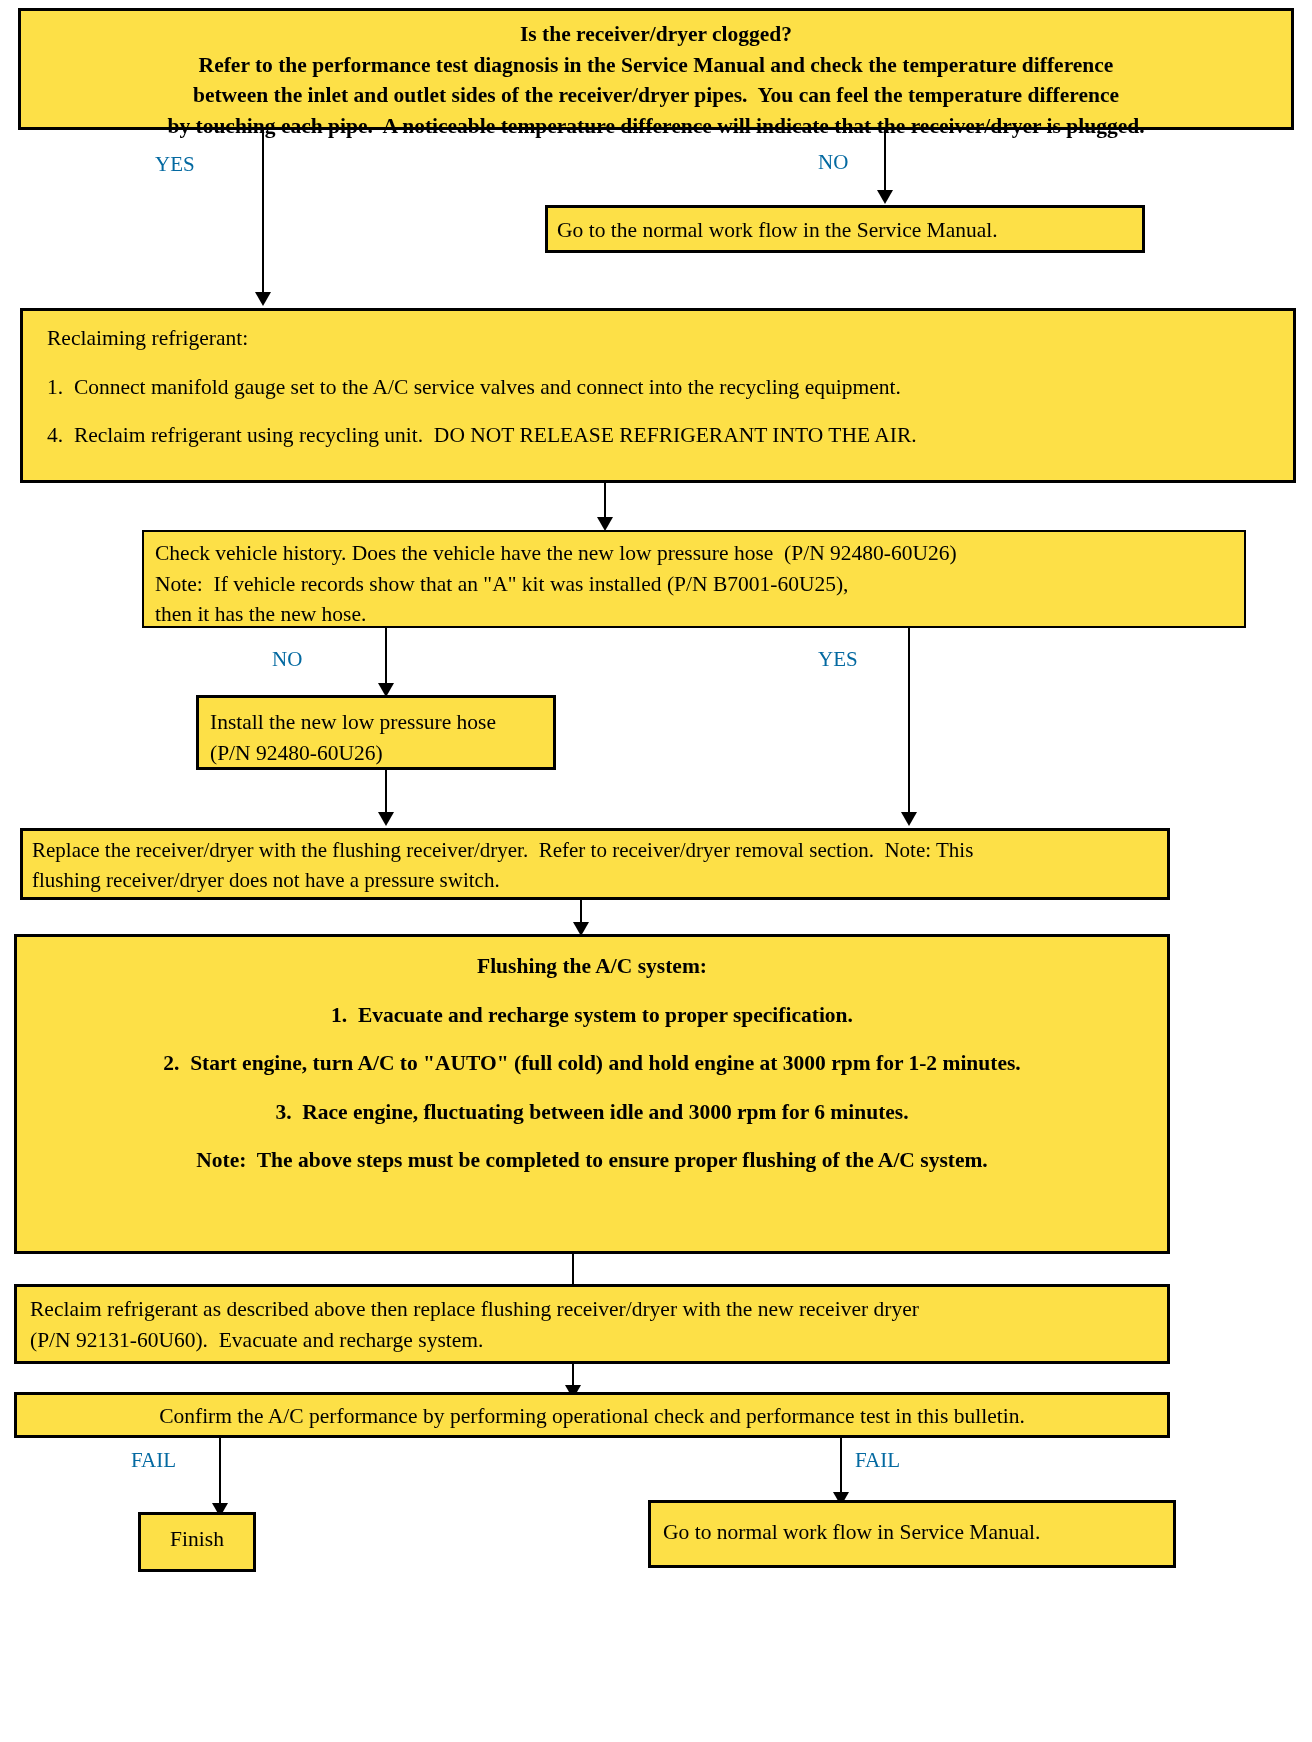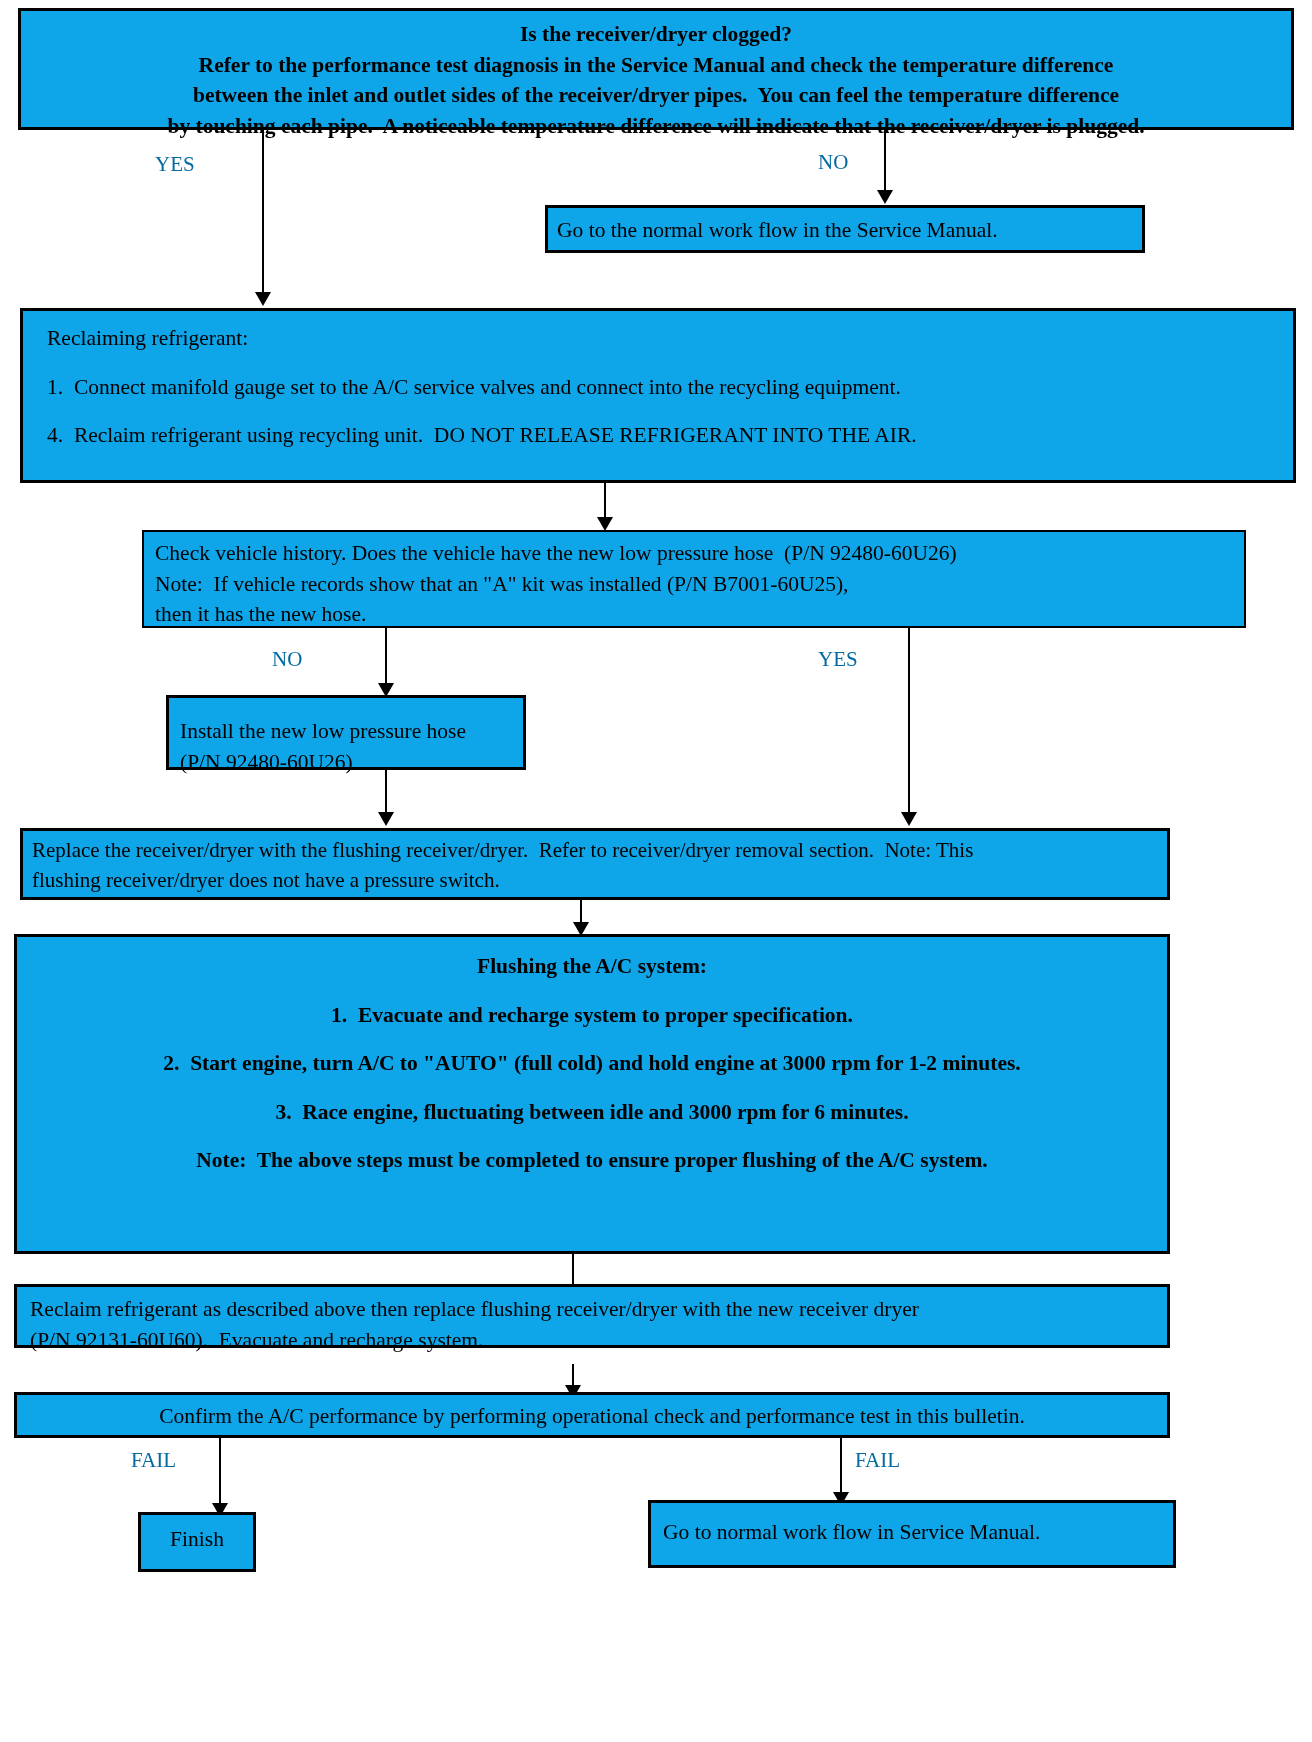--- a/index.html
+++ b/index.html
@@ -15,21 +15,21 @@
     position: relative;
     width: 1312px;
     height: 1742px;
     overflow: hidden;
     background: #ffffff;
   }
   .box {
     position: absolute;
     box-sizing: border-box;
     border: 2px solid #000;
-    background: #0ea5e9;
+    background: #fde047;
     font-size: 21.5px;
     line-height: 1.42;
     padding: 5px 9px;
   }
   .box.thick { border-width: 3px; }
   .box.center { text-align: center; }
   .box.bold { font-weight: bold; }
   .box .ttl {
     display: block;
     font-weight: bold;
@@ -108,21 +108,21 @@
   </div>
 
   <div class="vline" style="left:385px; top:628px; height:62px;"></div>
   <div class="arrowhead" style="left:378px; top:683px;"></div>
   <div class="edge-label" style="left:272px; top:647px;">NO</div>
 
   <div class="vline" style="left:908px; top:628px; height:192px;"></div>
   <div class="arrowhead" style="left:901px; top:812px;"></div>
   <div class="edge-label" style="left:818px; top:647px;">YES</div>
 
-  <div class="box thick" style="left:166px; top:695px; width:360px; height:75px; padding:18px 11px;">
+  <div class="box thick" style="left:196px; top:695px; width:360px; height:75px; padding:9px 11px;">
     <span class="ln">Install the new low pressure hose</span>
     <span class="ln">(P/N 92480-60U26)</span>
   </div>
 
   <div class="vline" style="left:385px; top:770px; height:50px;"></div>
   <div class="arrowhead" style="left:378px; top:812px;"></div>
 
   <div class="box thick" style="left:20px; top:828px; width:1150px; height:72px; padding:5px 9px; font-size:21px;">
     <span class="ln">Replace the receiver/dryer with the flushing receiver/dryer.  Refer to receiver/dryer removal section.  Note: This</span>
     <span class="ln">flushing receiver/dryer does not have a pressure switch.</span>
@@ -139,21 +139,21 @@
     <span class="list-item tight">2.  Start engine, turn A/C to "AUTO" (full cold) and hold engine at 3000 rpm for 1-2 minutes.</span>
     <span class="blank"></span>
     <span class="list-item tight">3.  Race engine, fluctuating between idle and 3000 rpm for 6 minutes.</span>
     <span class="blank"></span>
     <span class="ln">Note:  The above steps must be completed to ensure proper flushing of the A/C system.</span>
   </div>
 
   <div class="vline" style="left:572px; top:1254px; height:42px;"></div>
   <div class="arrowhead" style="left:565px; top:1286px;"></div>
 
-  <div class="box thick" style="left:14px; top:1284px; width:1156px; height:64px; padding:7px 13px;">
+  <div class="box thick" style="left:14px; top:1284px; width:1156px; height:80px; padding:7px 13px;">
     <span class="ln">Reclaim refrigerant as described above then replace flushing receiver/dryer with the new receiver dryer</span>
     <span class="ln">(P/N 92131-60U60).  Evacuate and recharge system.</span>
   </div>
 
   <div class="vline" style="left:572px; top:1364px; height:30px;"></div>
   <div class="arrowhead" style="left:565px; top:1385px;"></div>
 
   <div class="box thick" style="left:14px; top:1392px; width:1156px; height:46px; padding:6px 9px;text-align:center;">
     <span class="ln">Confirm the A/C performance by performing operational check and performance test in this bulletin.</span>
   </div>

